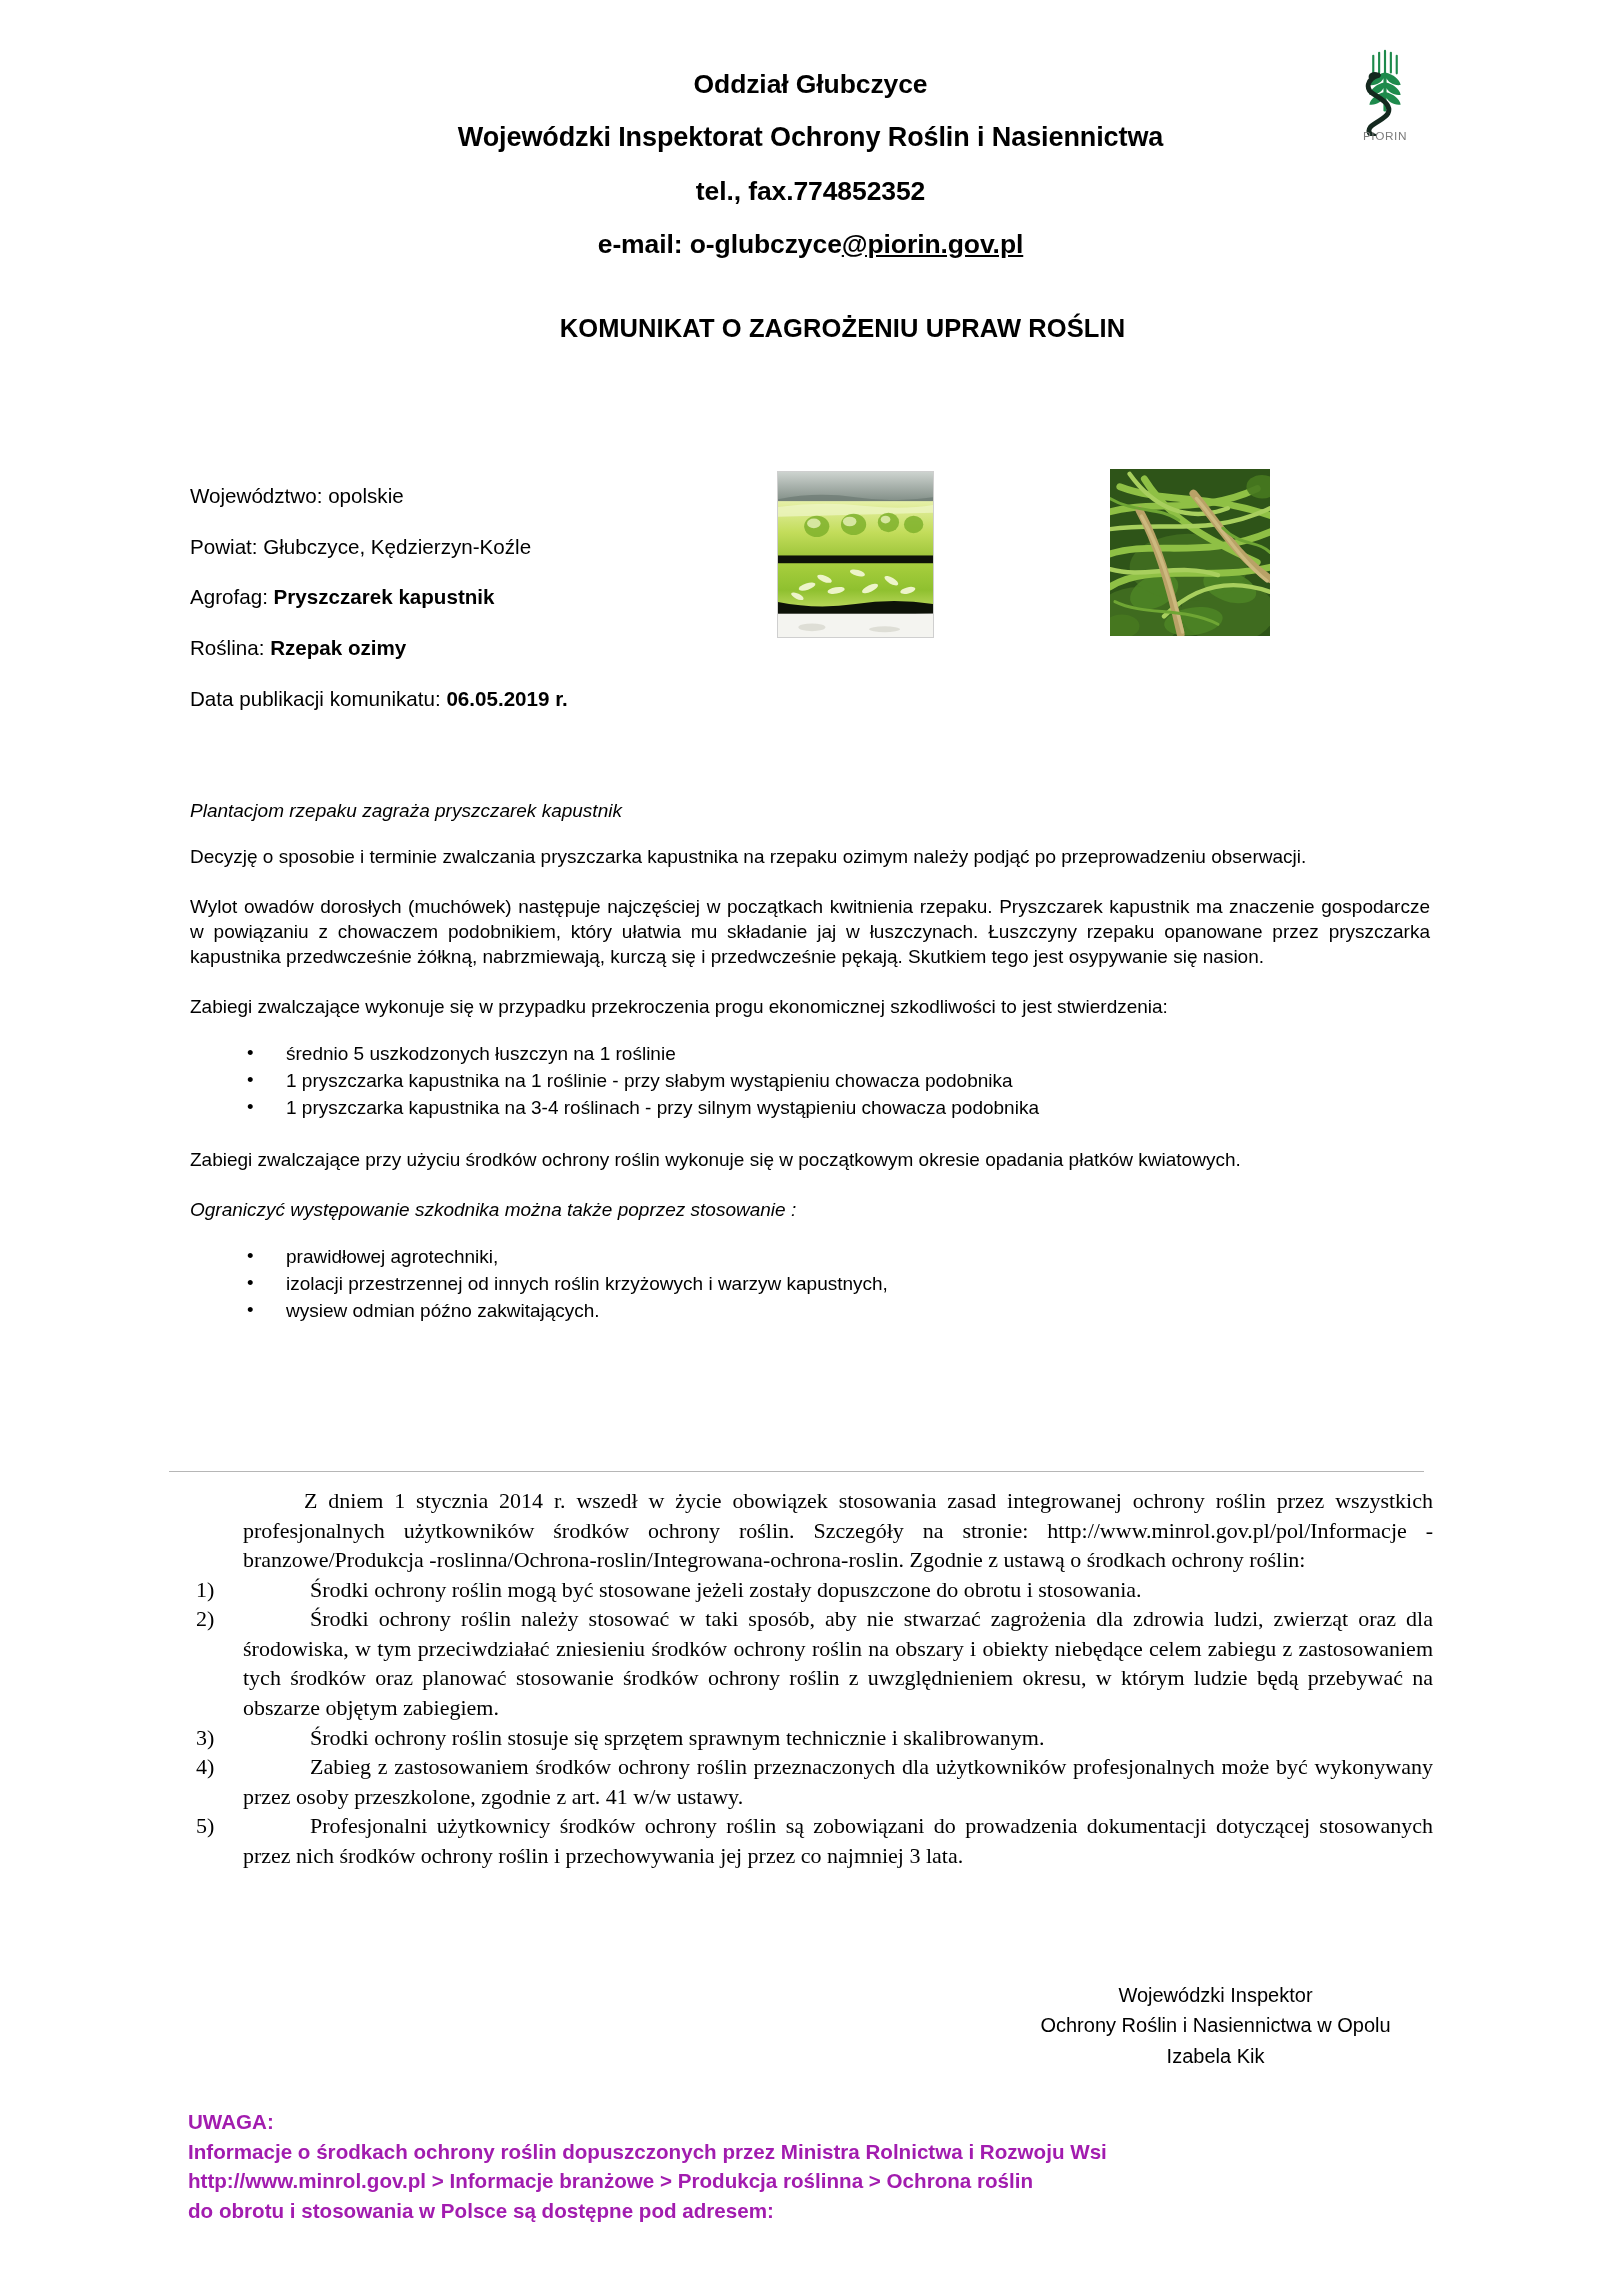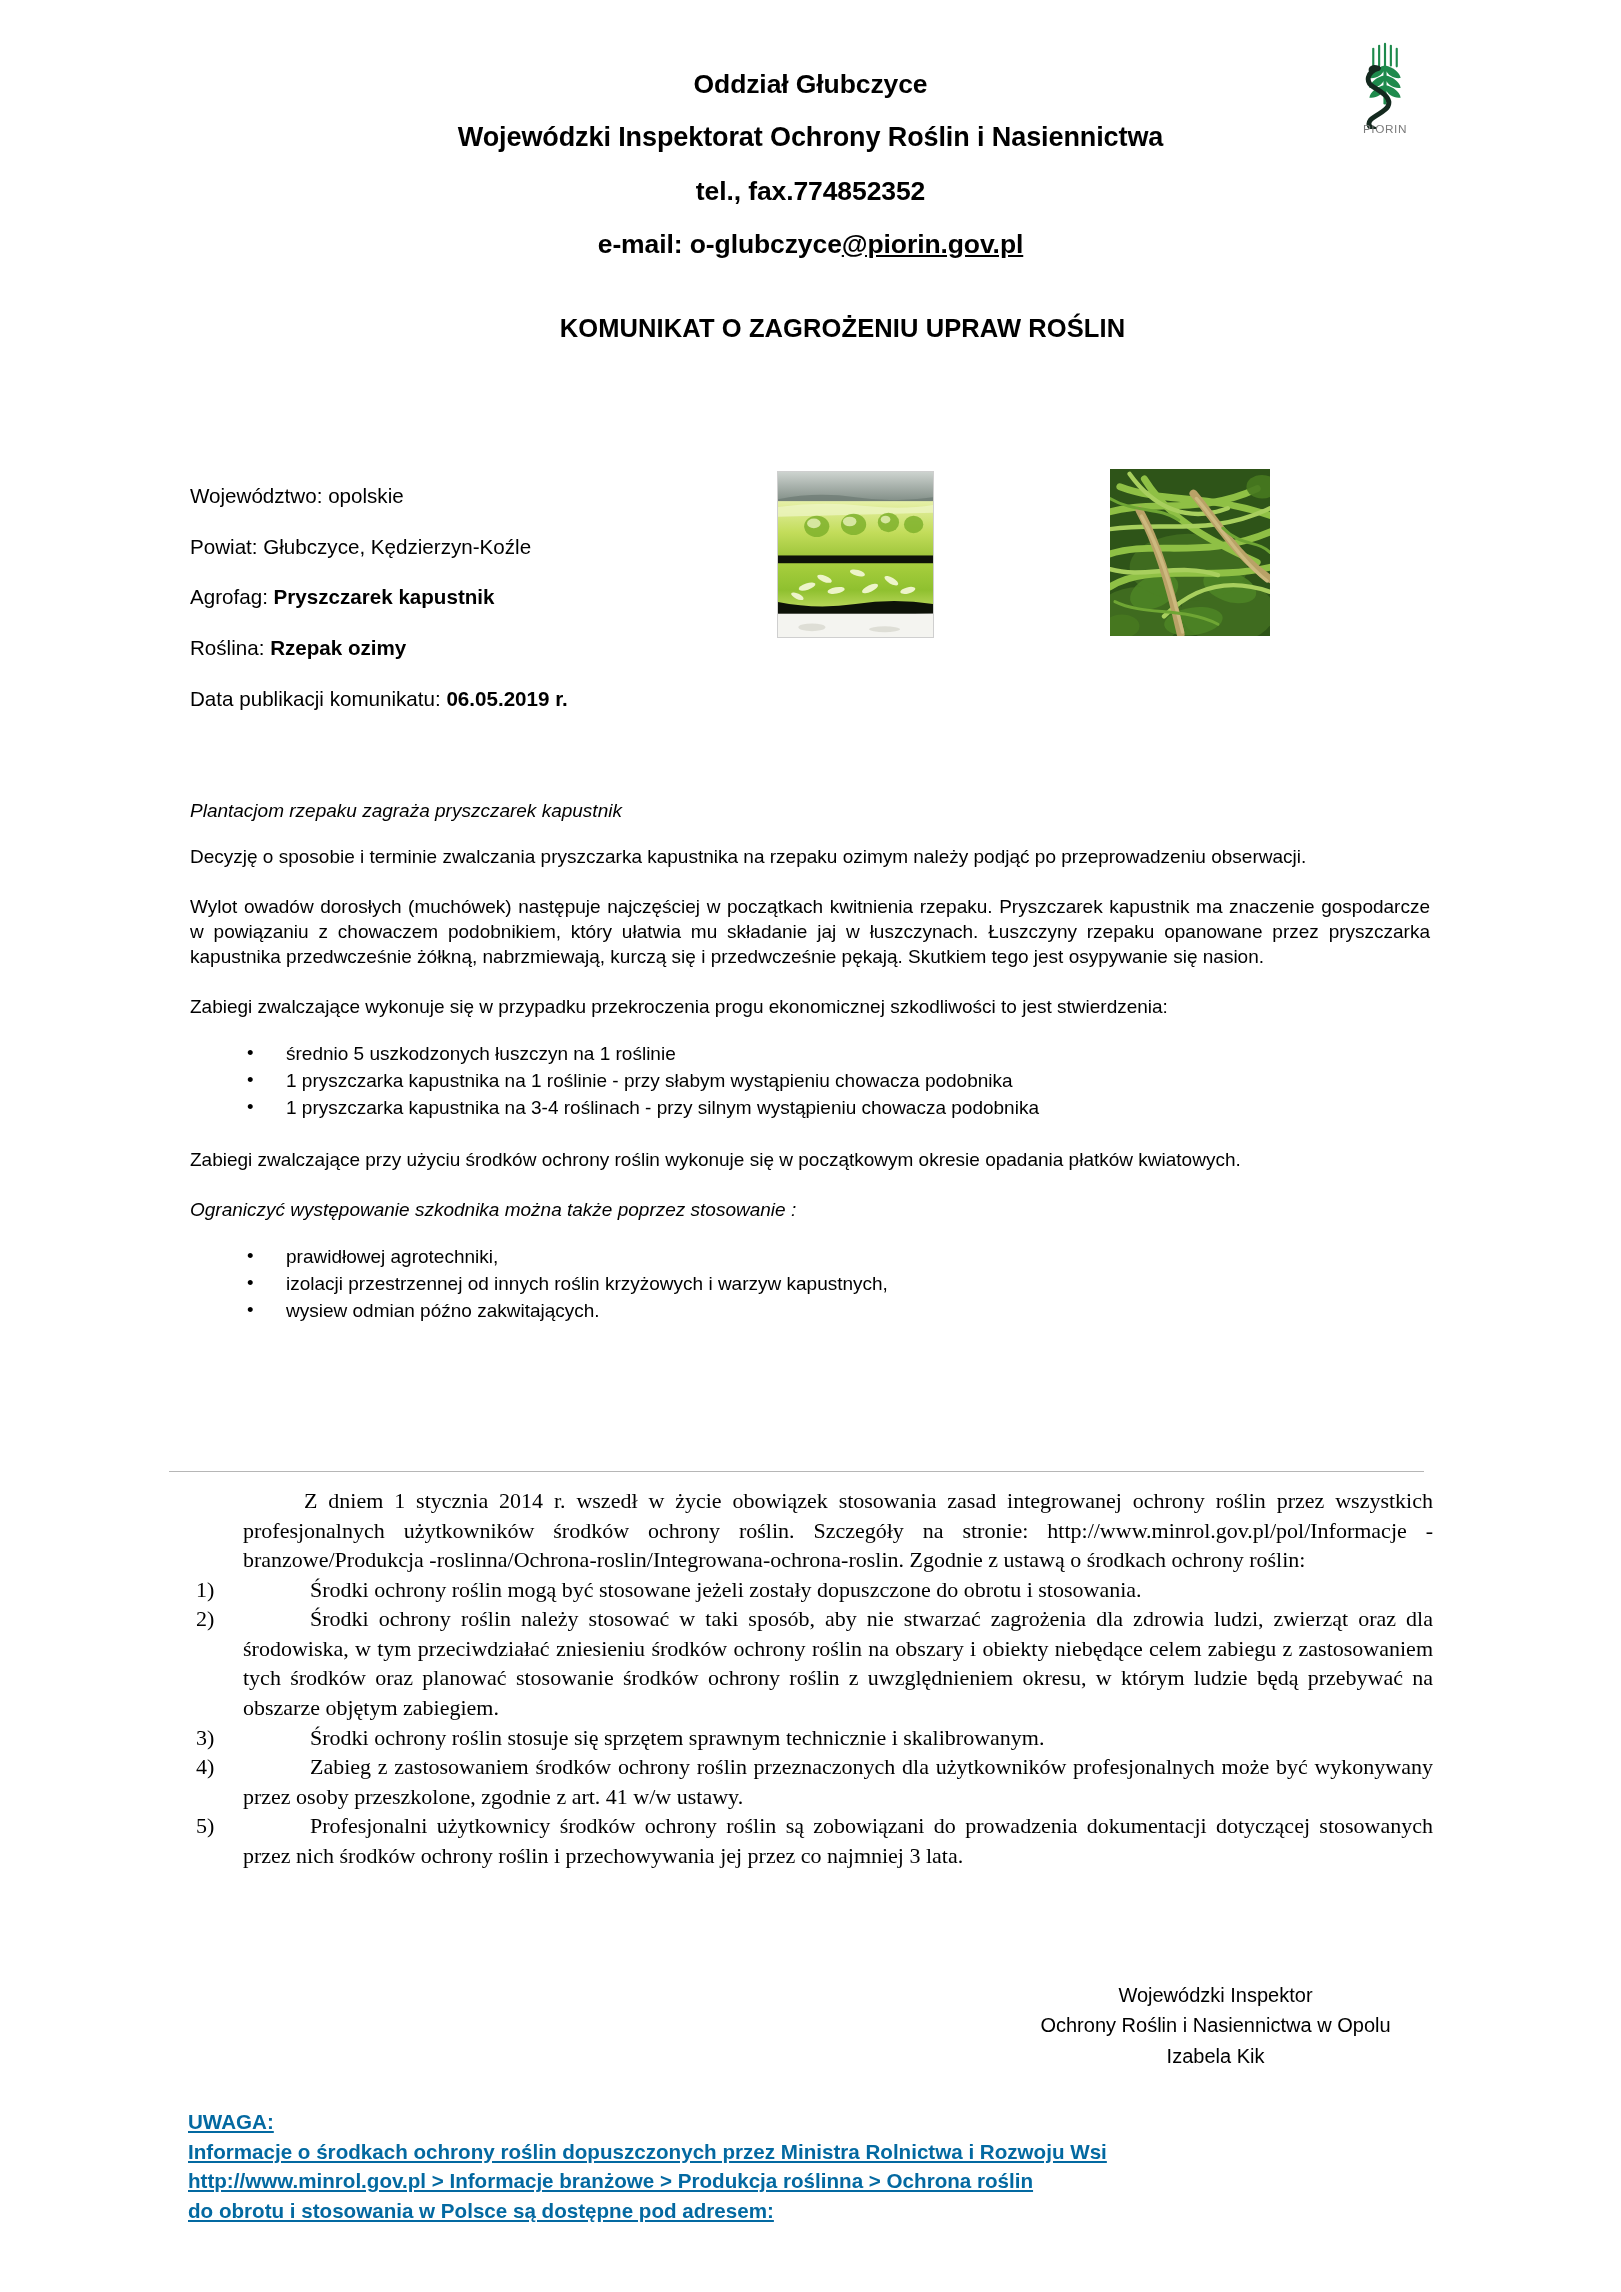--- a/index.html
+++ b/index.html
@@ -17,21 +17,21 @@
     height: 2293px;
     background: #ffffff;
     overflow: hidden;
     box-sizing: border-box;
   }
 
   
   .logo-box {
     position: absolute;
     left: 1341px;
-    top: 36px;
+    top: 43px;
     width: 88px;
     height: 108px;
   }
   .logo-svg { display: block; }
   .logo-caption {
     position: absolute;
     left: 0;
     top: 86px;
     width: 88px;
     text-align: center;
@@ -395,21 +395,21 @@
       <li><span class="num">5)</span><span>Profesjonalni użytkownicy środków ochrony roślin są zobowiązani do prowadzenia dokumentacji dotyczącej stosowanych przez nich środków ochrony roślin i przechowywania jej przez co najmniej 3 lata.</span></li>
     </ol>
   </div>
 
   <div class="signature">
     <div>Wojewódzki Inspektor</div>
     <div>Ochrony Roślin i Nasiennictwa w Opolu</div>
     <div>Izabela Kik</div>
   </div>
 
-  <div class="footer-red" style="color: #0369a1; text-decoration: underline;">
+  <div class="footer-red" style="color: #a21caf;">
     <div>UWAGA:</div>
     <div>Informacje o środkach ochrony roślin dopuszczonych przez Ministra Rolnictwa i Rozwoju Wsi</div>
     <div>http://www.minrol.gov.pl &gt; Informacje branżowe &gt; Produkcja roślinna &gt; Ochrona roślin</div>
     <div>do obrotu i stosowania w Polsce są dostępne pod adresem:</div>
   </div>
 
 </div>
 
 
 </body></html>

